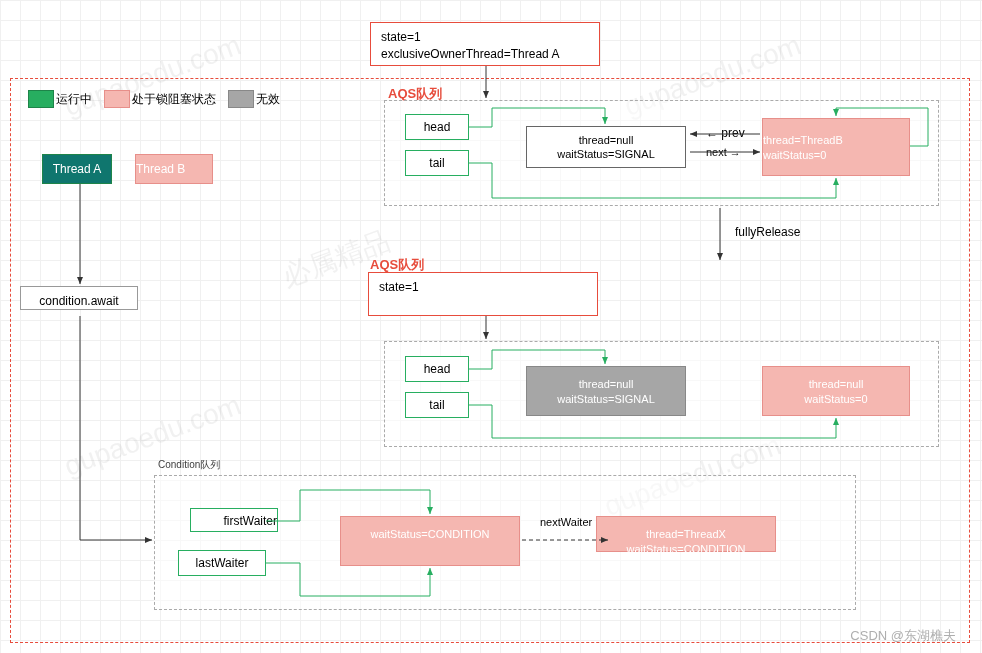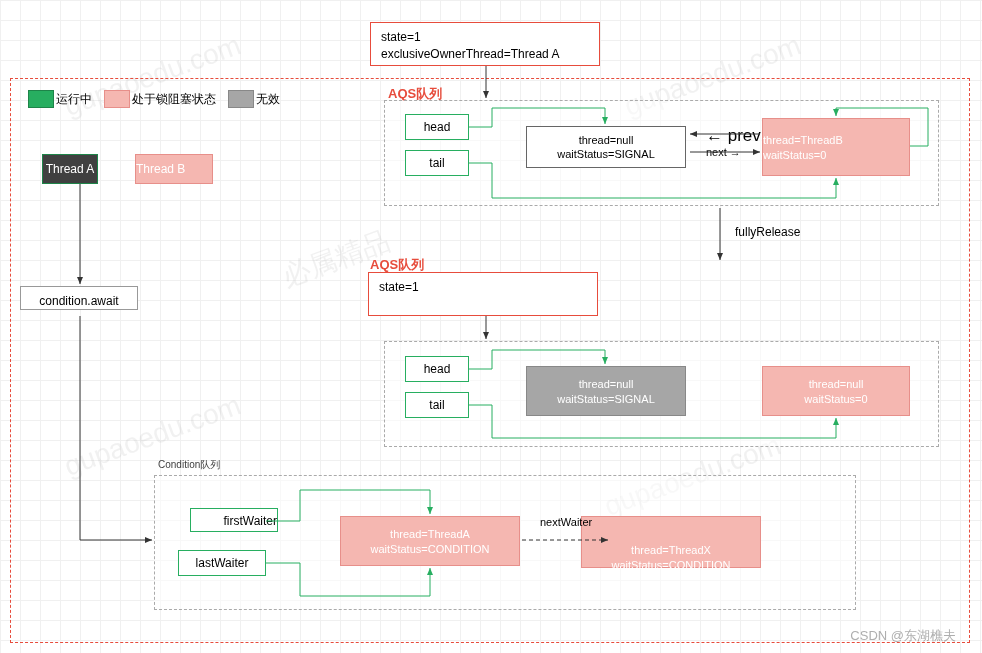--- a/index.html
+++ b/index.html
@@ -11,49 +11,49 @@
 .outer-dashed{position:absolute;left:10px;top:78px;width:960px;height:565px;border:1.5px dashed #e74c3c}
 .top-state{position:absolute;left:370px;top:22px;width:230px;height:44px;border:1.5px solid #e74c3c;background:#fff;padding:6px 10px;font-size:12px;line-height:1.4}
 
 .legend{position:absolute;left:28px;top:90px;display:flex;align-items:center;gap:2px}
 .lg-box{width:26px;height:18px;display:inline-block}
 .lg-green{background:#27ae60;border:1px solid #1e8449}
 .lg-pink{background:#f5b7b1;border:1px solid #e78f8a}
 .lg-gray{background:#a6a6a6;border:1px solid #888}
 .lg-txt{font-size:12px;margin-right:10px}
 
-.thread-a{position:absolute;left:42px;top:154px;width:56px;height:30px;background:#404040;color:#fff;border:1px solid #1e8449;text-align:center;line-height:28px}
+.thread-a{position:absolute;left:42px;top:154px;width:70px;height:30px;background:#0f766e;color:#fff;border:1px solid #1e8449;text-align:center;line-height:28px}
 .thread-b{position:absolute;left:135px;top:154px;width:78px;height:30px;background:#f5b7b1;color:#fff;border:1px solid #e78f8a;text-align:left;line-height:28px}
 
 .cond-await{position:absolute;left:20px;top:286px;width:118px;height:24px;border:1px solid #999;background:#fff;text-align:center;line-height:28px}
 
 .aqs1-label{position:absolute;left:388px;top:85px;color:#e74c3c;font-weight:bold;font-size:13px}
 .aqs1-box{position:absolute;left:384px;top:100px;width:555px;height:106px;border:1px dashed #aaa;background:rgba(255,255,255,.5)}
 .ht-head1{position:absolute;left:405px;top:114px;width:64px;height:26px;border:1.5px solid #27ae60;background:#fff;text-align:center;line-height:24px}
 .ht-tail1{position:absolute;left:405px;top:150px;width:64px;height:26px;border:1.5px solid #27ae60;background:#fff;text-align:center;line-height:24px}
 .node1a{position:absolute;left:526px;top:126px;width:160px;height:42px;border:1px solid #666;background:#fff;text-align:center;font-size:11px;padding-top:6px;line-height:1.3}
 .node1b{position:absolute;left:762px;top:118px;width:148px;height:58px;background:#f5b7b1;border:1px solid #e78f8a;color:#fff;text-align:left;font-size:11px;padding-top:14px;line-height:1.4}
-.lbl-prev{position:absolute;left:706px;top:126px;font-size:17px}
+.lbl-prev{position:absolute;left:706px;top:126px;font-size:12px}
 .lbl-next{position:absolute;left:706px;top:146px;font-size:11px}
 .lbl-fully{position:absolute;left:735px;top:225px;font-size:12px}
 
 .aqs2-label{position:absolute;left:370px;top:256px;color:#e74c3c;font-weight:bold;font-size:13px}
 .state2-box{position:absolute;left:368px;top:272px;width:230px;height:44px;border:1.5px solid #e74c3c;background:#fff;padding:6px 10px;font-size:12px;line-height:1.4}
 .aqs2-box{position:absolute;left:384px;top:341px;width:555px;height:106px;border:1px dashed #aaa;background:rgba(255,255,255,.5)}
 .ht-head2{position:absolute;left:405px;top:356px;width:64px;height:26px;border:1.5px solid #27ae60;background:#fff;text-align:center;line-height:24px}
 .ht-tail2{position:absolute;left:405px;top:392px;width:64px;height:26px;border:1.5px solid #27ae60;background:#fff;text-align:center;line-height:24px}
 .node2a{position:absolute;left:526px;top:366px;width:160px;height:50px;background:#a6a6a6;border:1px solid #888;color:#fff;text-align:center;font-size:11px;padding-top:10px;line-height:1.4}
 .node2b{position:absolute;left:762px;top:366px;width:148px;height:50px;background:#f5b7b1;border:1px solid #e78f8a;color:#fff;text-align:center;font-size:11px;padding-top:10px;line-height:1.4}
 
 .cond-label{position:absolute;left:158px;top:458px;color:#404040;font-weight:normal;font-size:10px}
 .cond-box{position:absolute;left:154px;top:475px;width:702px;height:135px;border:1px dashed #aaa;background:rgba(255,255,255,.5)}
 .fw{position:absolute;left:190px;top:508px;width:88px;height:24px;border:1.5px solid #27ae60;background:#fff;text-align:right;line-height:24px}
 .lw{position:absolute;left:178px;top:550px;width:88px;height:26px;border:1.5px solid #27ae60;background:#fff;text-align:center;line-height:24px}
 .cnode1{position:absolute;left:340px;top:516px;width:180px;height:50px;background:#f5b7b1;border:1px solid #e78f8a;color:#fff;text-align:center;font-size:11px;padding-top:10px;line-height:1.4}
-.cnode2{position:absolute;left:581px;top:516px;width:180px;height:52px;background:#f5b7b1;border:1px solid #e78f8a;color:#fff;text-align:center;font-size:11px;padding-top:26px;line-height:1.4}
+.cnode2{position:absolute;left:596px;top:516px;width:180px;height:36px;background:#f5b7b1;border:1px solid #e78f8a;color:#fff;text-align:center;font-size:11px;padding-top:10px;line-height:1.4}
 .lbl-nextw{position:absolute;left:540px;top:516px;font-size:11px}
 
 .csdn{position:absolute;right:26px;bottom:8px;color:rgba(120,120,120,.6);font-size:13px;z-index:3}
 
 svg.arrows{position:absolute;left:0;top:0;z-index:2;pointer-events:none}
 </style>
 </head>
 <body>
 
 <div class="grid-bg"></div>
@@ -115,21 +115,20 @@
 <div class="node2b">
   <div>thread=null</div>
   <div>waitStatus=0</div>
 </div>
 
 <div class="cond-label">Condition队列</div>
 <div class="cond-box"></div>
 <div class="fw">firstWaiter</div>
 <div class="lw">lastWaiter</div>
 <div class="cnode1">
-  <div>thread=ThreadA</div>
   <div>waitStatus=CONDITION</div>
 </div>
 <div class="cnode2">
   <div>thread=ThreadX</div>
   <div>waitStatus=CONDITION</div>
 </div>
 <div class="lbl-nextw">nextWaiter</div>
 
 <svg class="arrows" width="982" height="653">
 <defs>

